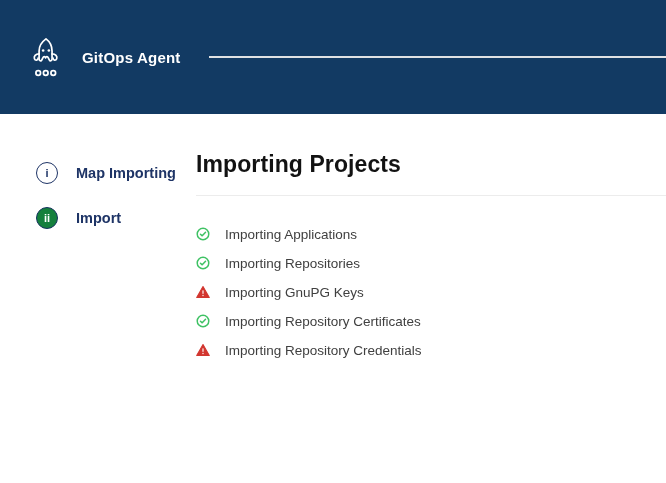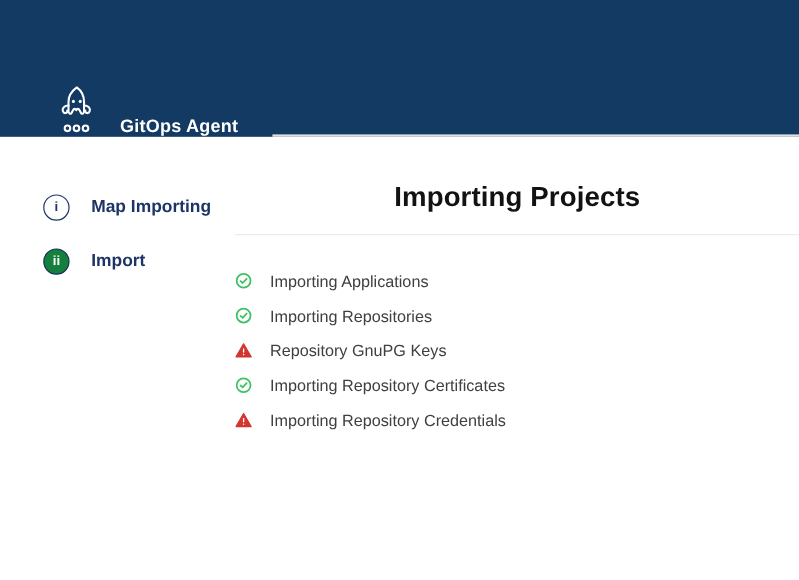--- a/index.html
+++ b/index.html
@@ -8,22 +8,22 @@
     background: #ffffff;
     font-family: "Liberation Sans", "DejaVu Sans", sans-serif;
     overflow: hidden;
   }
 
   
   .header {
     height: 114px;
     background: #123a63;
     display: flex;
-    align-items: flex-end;
-    padding-left: 45px;
+    align-items: center;
+    padding-left: 27px;
   }
   .logo {
     width: 38px; height: 46px;
     display: inline-flex;
     flex: 0 0 auto;
   }
   .brand {
     color: #ffffff;
     font-size: 15px;
     font-weight: 700;
@@ -83,21 +83,20 @@
   
   .main {
     flex: 1 1 auto;
     padding-top: 37px;
   }
   .page-title {
     font-size: 23px;
     font-weight: 700;
     color: #121212;
     letter-spacing: 0.1px;
-    text-align: center;
   }
   .title-rule {
     height: 1px;
     background: #ececec;
     margin-top: 17px;
     border: none;
   }
   .task-list { margin-top: 31px; }
   .task-row {
     display: flex;
@@ -182,21 +181,21 @@
 
       <div class="task-row" data-status="error">
 
         <span class="task-icon error-icon">
           <svg viewBox="0 0 16 16" width="14" height="14">
               <path d="M8 1.8 L15.2 14.2 L0.8 14.2 Z" fill="#d2362f" stroke="#d2362f" stroke-width="1.2" stroke-linejoin="round"></path>
               <rect x="7.35" y="6" width="1.3" height="4.2" rx="0.65" fill="#ffffff"></rect>
               <circle cx="8" cy="12" r="0.75" fill="#ffffff"></circle>
             </svg>
         </span>
-        <span class="task-label">Repository GnuPG Keys</span>
+        <span class="task-label">Importing GnuPG Keys</span>
       </div>
 
       <div class="task-row" data-status="success">
         <span class="task-icon success-icon">
           <svg viewBox="0 0 16 16" width="14" height="14" fill="none" stroke="#3fc264" stroke-width="1.7">
               <circle cx="8" cy="8" r="6.6"></circle>
               <path d="M5.1 8.3 L7.1 10.1 L10.9 6.1" stroke-linecap="round" stroke-linejoin="round"></path>
             </svg>
         </span>
 

